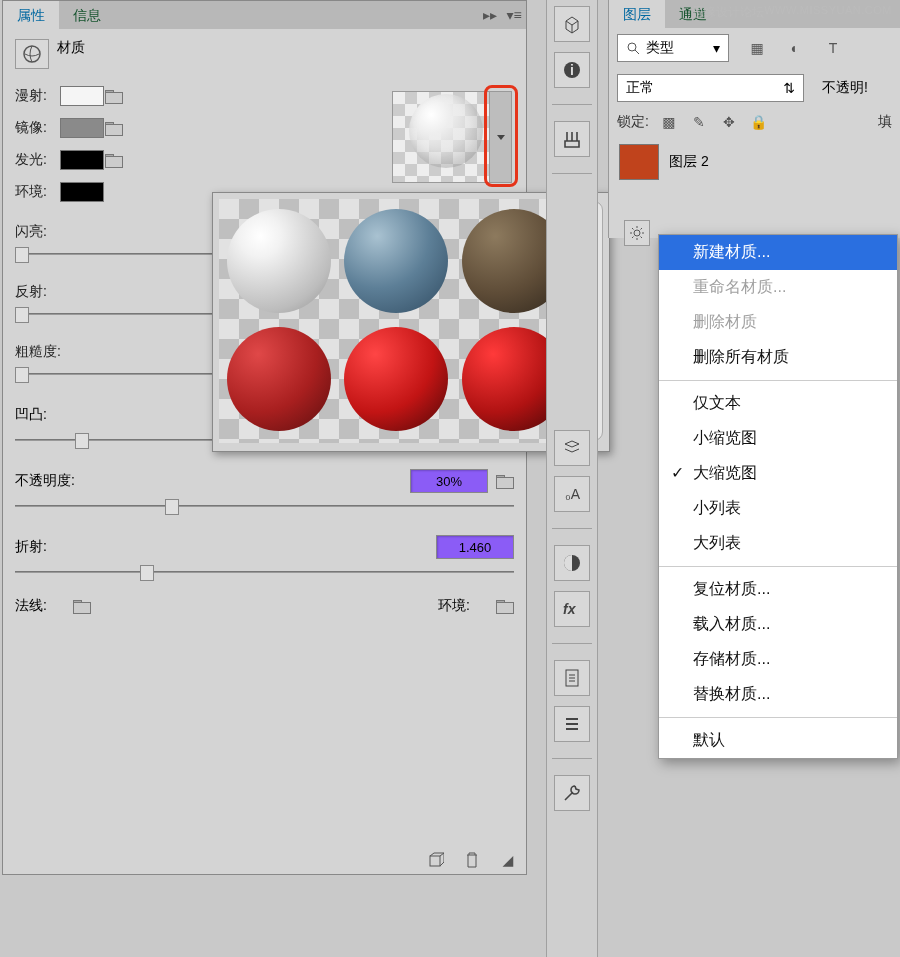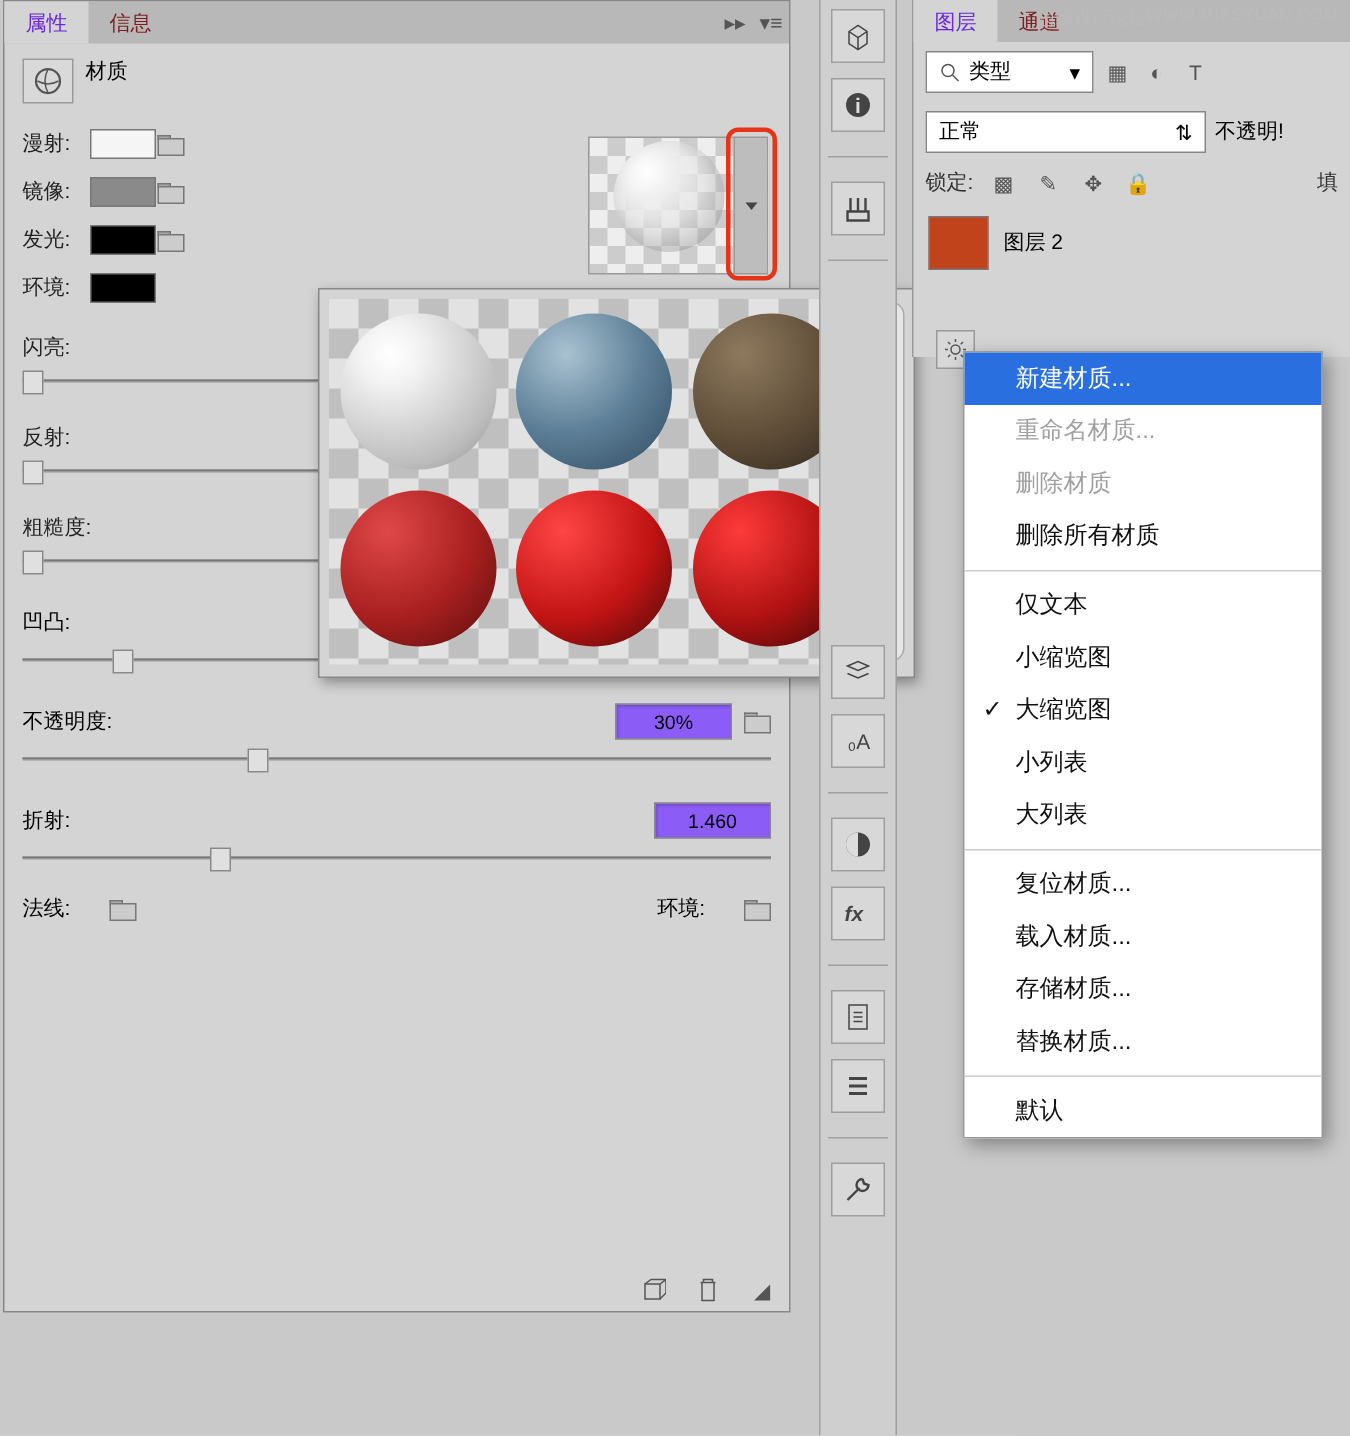--- a/index.html
+++ b/index.html
@@ -1,20 +1,20 @@
 <!DOCTYPE html>
 <html><head>
 <meta charset="utf-8">
 <style>
 *{box-sizing:border-box;margin:0;padding:0;font-family:"Microsoft YaHei","SimSun",sans-serif;font-size:14px;-webkit-user-select:none;user-select:none}
 body{background:#c9c9c9;width:900px;height:957px;position:relative;overflow:hidden}
 .panel{background:#d4d4d4;border:1px solid #888}
 .tab-bar{display:flex;height:28px;background:#b8b8b8;align-items:center}
-.tab{padding:4px 14px;height:28px;line-height:20px;color:#7f1d1d;cursor:pointer}
-.tab.active{background:#d4d4d4;color:#6d28d9}
+.tab{padding:4px 14px;height:28px;line-height:20px;color:#14532d;cursor:pointer}
+.tab.active{background:#d4d4d4;color:#0369a1}
 .tab-sep{flex:1}
 .tab-ctrl{width:24px;text-align:center;color:#555;cursor:pointer}
 
 #props{position:absolute;left:2px;top:0;width:525px;height:875px}
 #props .body{padding:10px 12px}
 .hdr-row{display:flex;align-items:flex-start;gap:8px;margin-bottom:14px}
 .icon-btn{width:34px;height:30px;background:#d9d9d9;border:1px solid #9a9a9a;display:flex;align-items:center;justify-content:center;cursor:pointer}
 .swatch-row{display:flex;align-items:center;gap:1px;margin:6px 0;height:26px}
 .swatch-label{width:44px;color:#222}
 .swatch{width:44px;height:20px;border:1px solid #777;cursor:pointer}
@@ -50,29 +50,29 @@
 .b-red1{background:radial-gradient(circle at 30% 26%,#e04848 0%,#a81f1f 55%,#5a0e0e 100%);background-blend-mode:multiply}
 .b-red2{background:radial-gradient(circle at 30% 26%,#ff4545 0%,#c21414 55%,#4a0808 100%)}
 .b-red3{background:radial-gradient(circle at 30% 26%,#ff3a3a 0%,#b01212 55%,#400707 100%)}
 .scroll-v{position:absolute;right:6px;top:8px;width:18px;height:240px;background:#e6e6e6;border:1px solid #aaa;border-radius:9px}
 
 #toolstrip{position:absolute;left:546px;top:0;width:52px;height:100%;background:#cfcfcf;border-left:1px solid #a0a0a0;border-right:1px solid #a0a0a0;display:flex;flex-direction:column;align-items:center;padding-top:6px;gap:10px}
 .ts-btn{width:36px;height:36px;background:#d8d8d8;border:1px solid #9e9e9e;display:flex;align-items:center;justify-content:center;cursor:pointer;color:#333;font-size:16px}
 .ts-sep{width:40px;height:1px;background:#a0a0a0;margin:6px 0}
 
 #layers{position:absolute;left:608px;top:0;width:292px;height:238px;background:#d4d4d4;border-left:1px solid #999}
-#layers .row{display:flex;align-items:center;gap:6px;padding:6px 8px}
+#layers .row{display:flex;align-items:center;gap:18px;padding:6px 8px}
 .dd{background:#fff;border:1px solid #888;height:28px;display:flex;align-items:center;padding:0 8px;gap:6px;cursor:pointer}
 .dd .arr{margin-left:auto}
 .small-ico{width:20px;height:20px;display:flex;align-items:center;justify-content:center;color:#555}
 .lock-row{display:flex;align-items:center;gap:10px;padding:4px 8px;color:#333}
 .layer-item{display:flex;align-items:center;gap:10px;padding:8px 10px}
 .layer-thumb{width:40px;height:36px;background:#c0431c;border:1px solid #777}
 
-#ctx{position:absolute;left:642px;top:234px;width:240px;background:#fff;border:1px solid #9a9a9a;box-shadow:3px 4px 12px rgba(0,0,0,.35)}
+#ctx{position:absolute;left:658px;top:234px;width:240px;background:#fff;border:1px solid #9a9a9a;box-shadow:3px 4px 12px rgba(0,0,0,.35)}
 .ctx-item{padding:7px 18px 7px 34px;font-size:16px;color:#111;cursor:pointer;position:relative}
 .ctx-item.sel{background:#2a6fe0;color:#fff}
 .ctx-item.dis{color:#a0a0a0;cursor:default}
 .ctx-sep{height:1px;background:#ccc;margin:5px 0}
 .ctx-item.chk::before{content:"✓";position:absolute;left:12px;color:#111}
 .watermark{position:absolute;right:8px;top:4px;color:#bbb;font-size:11px;letter-spacing:.5px}
 .watermark2{position:absolute;left:692px;top:4px;color:#bbb;font-size:12px}
 .gear{position:absolute;left:624px;top:220px;width:26px;height:26px;border:1px solid #999;background:#d8d8d8;display:flex;align-items:center;justify-content:center;cursor:pointer}
 svg{display:block}
 </style>

